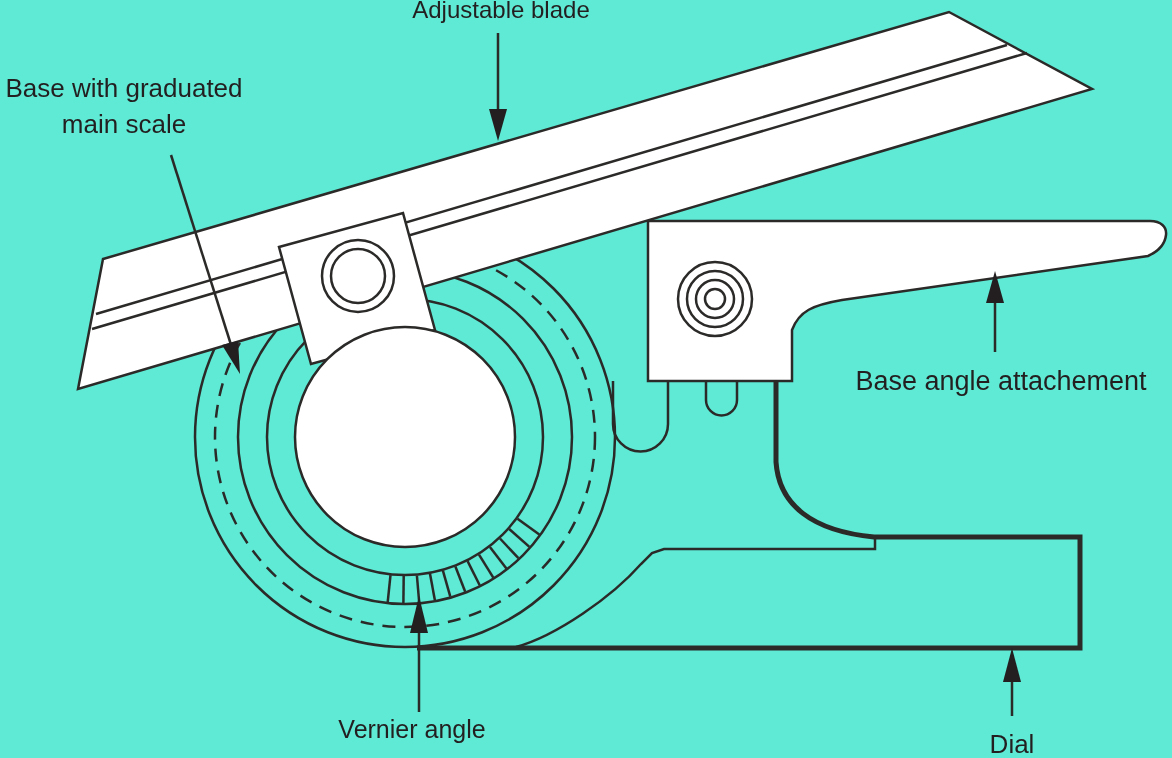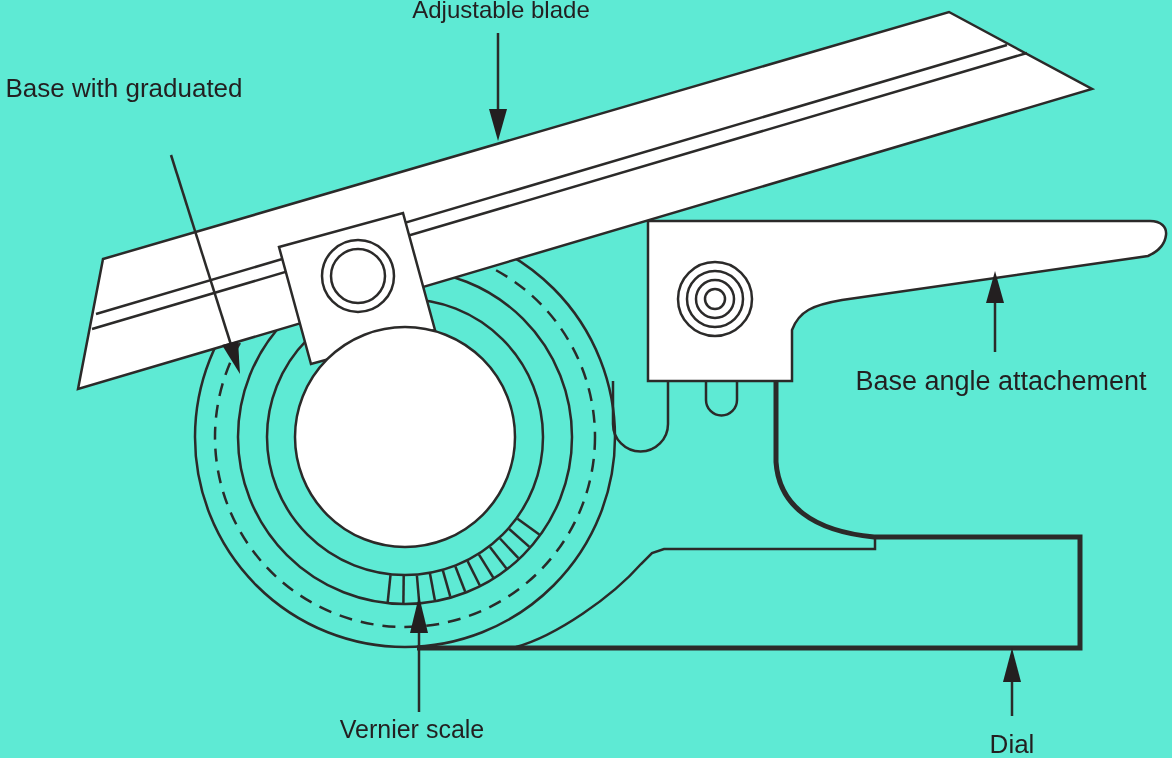--- a/index.html
+++ b/index.html
@@ -99,20 +99,21 @@
 
       <line x1="1012" y1="716" x2="1012" y2="678"></line>
       <polygon stroke="none" fill="#231f20" points="1012,648 1003,682 1021,682"></polygon>
     </g>
   </svg>
 
   <div class="lbl lbl-adjustable">Adjustable blade</div>
 
   <div class="lbl lbl-dial">
     <div>Base with graduated</div>
+    <div>main scale</div>
   </div>
 
   <div class="lbl lbl-acute">Base angle attachement</div>
 
-  <div class="lbl lbl-vernier">Vernier scale</div>
+  <div class="lbl lbl-vernier">Vernier angle</div>
 
   <div class="lbl lbl-base">Dial</div>
 </div>
 
 </body></html>

